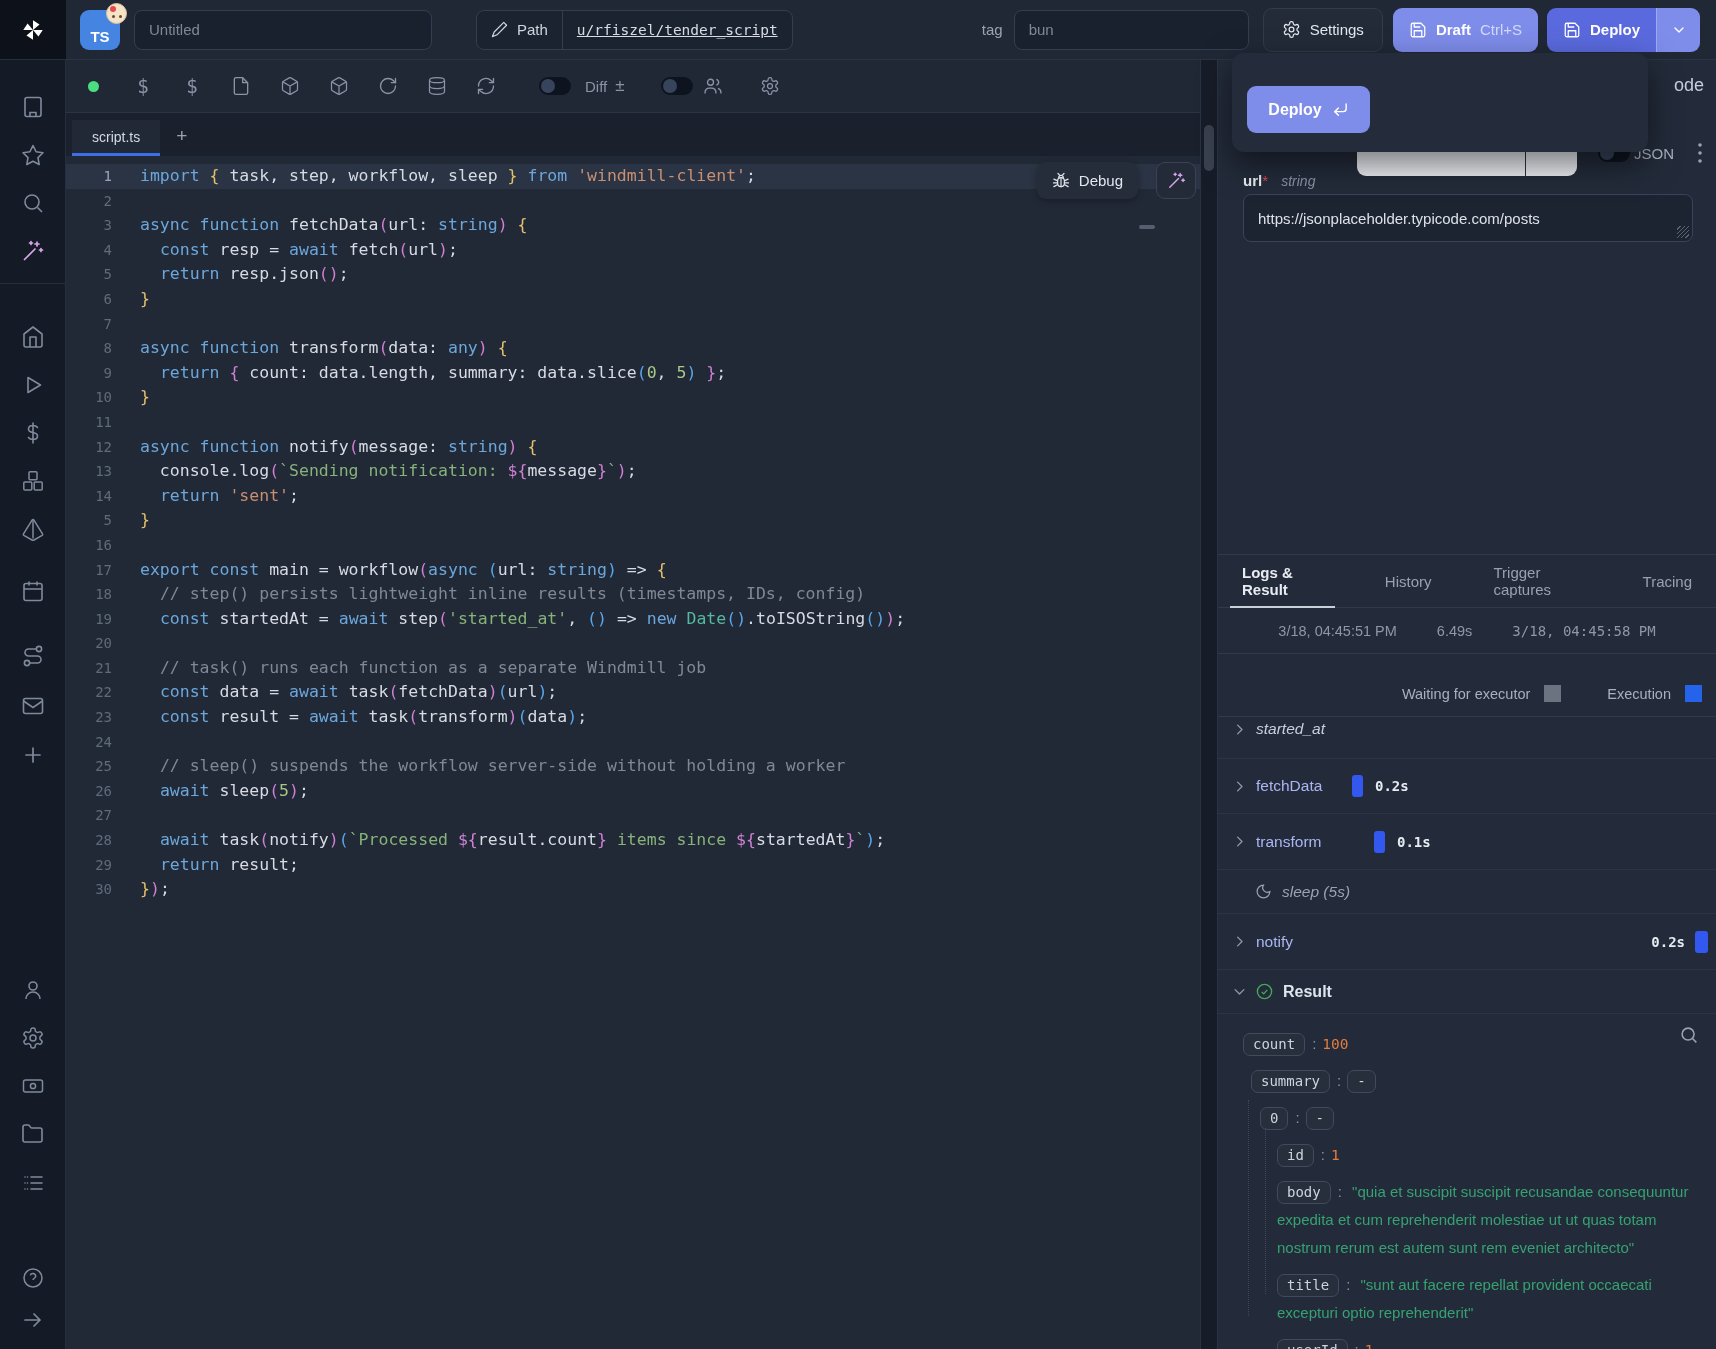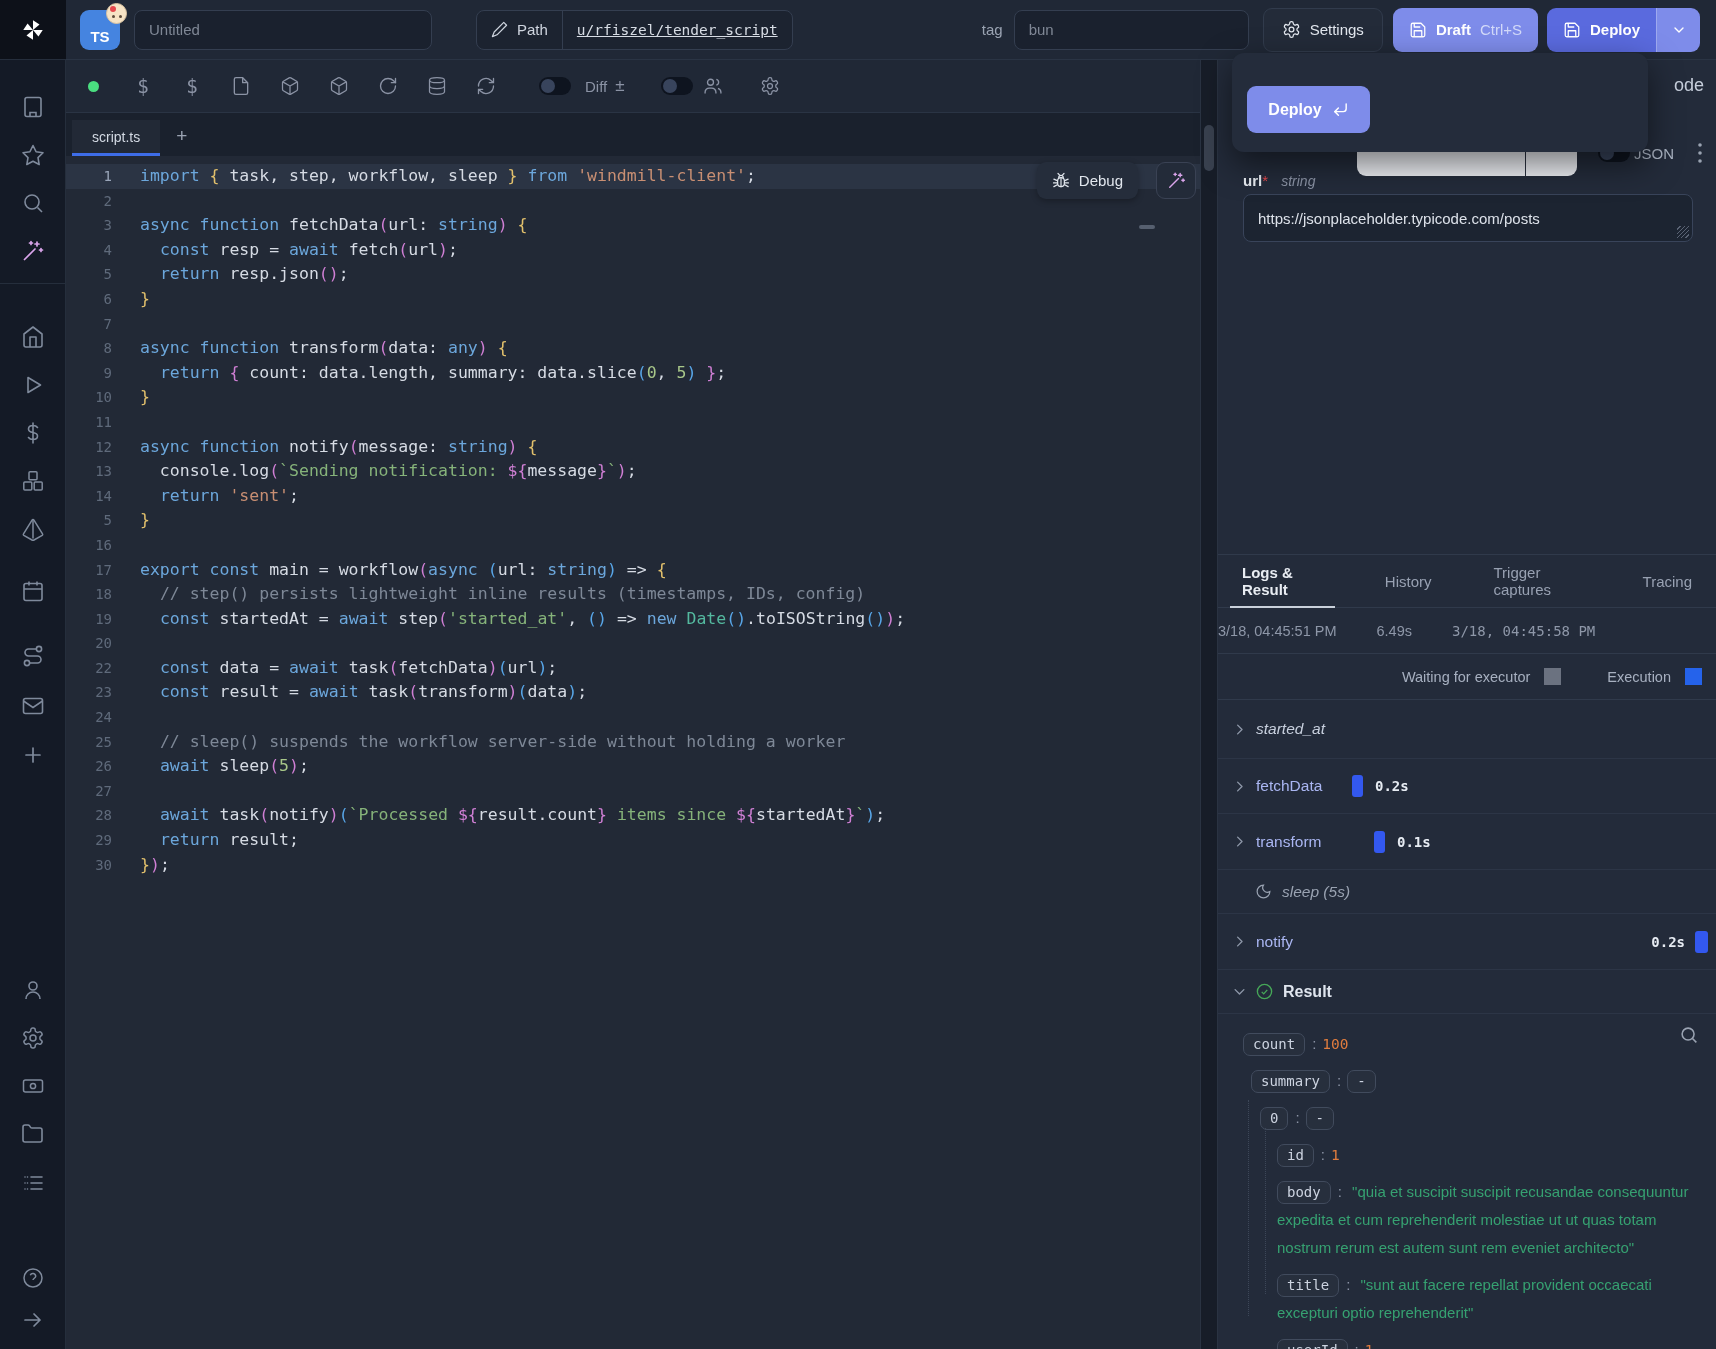--- a/index.html
+++ b/index.html
@@ -80,23 +80,23 @@
   .url-name{font-weight:bold;color:#e8ecf2;}
   .url-req{color:#e5484d;}
   .url-type{font-style:italic;color:#8b93a5;margin-left:9px;font-size:14px;}
   .url-input{position:absolute;left:25px;top:134px;width:450px;height:48px;background:#1c2431;border:1px solid #39445a;border-radius:8px;color:#dde2ea;font-size:15px;padding:0 14px;outline:none;}
   .url-resize{position:absolute;left:459px;top:166px;width:12px;height:12px;background:
      repeating-linear-gradient(135deg,transparent,transparent 2px,#5a6374 2px,#5a6374 3px);}
   .ptabs{position:absolute;left:0;top:494px;right:0;height:54px;border-top:1px solid #303a4b;border-bottom:1px solid #303a4b;display:flex;align-items:center;padding:0 12px;gap:38px;}
   .ptab{font-size:15px;color:#98a1b2;cursor:pointer;position:relative;height:100%;display:flex;align-items:center;padding:0 12px;}
   .ptab.active{color:#e8ecf2;font-weight:bold;}
   .ptab.active::after{content:"";position:absolute;left:0;right:0;bottom:-1px;height:2px;background:#c9d0da;}
-  .time-row{position:absolute;left:0;top:548px;right:0;height:46px;border-bottom:1px solid #303a4b;display:flex;align-items:center;justify-content:flex-start;gap:40px;color:#8e97a8;font-size:14.5px;}
+  .time-row{position:absolute;left:0;top:548px;right:0;height:46px;border-bottom:1px solid #303a4b;display:flex;align-items:center;justify-content:center;gap:40px;color:#8e97a8;font-size:14.5px;}
   .time-mono{font-family:"DejaVu Sans Mono",monospace;font-size:14px;}
-  .legend-row{position:absolute;left:0;top:594px;right:0;height:46px;border-bottom:1px solid #303a4b;display:flex;align-items:center;justify-content:flex-end;gap:14px;padding-right:14px;color:#a7b0c0;font-size:14.5px;}
+  .legend-row{position:absolute;left:0;top:611px;right:0;height:46px;border-bottom:1px solid #303a4b;display:flex;align-items:center;justify-content:flex-end;gap:14px;padding-right:14px;color:#a7b0c0;font-size:14.5px;}
   .legend-sq{width:17px;height:17px;}
   .legend-gap{width:18px;}
   .tl-rows{position:absolute;left:0;top:640px;right:0;}
   .tl-row{display:flex;align-items:center;border-bottom:1px solid #2c3546;padding-left:14px;position:relative;cursor:pointer;}
   .tl-chev{width:15px;height:15px;color:#8d97a8;flex:none;}
   .tl-label{margin-left:9px;font-size:15.5px;}
   .tl-step{color:#c7cfdd;font-style:italic;}
   .tl-task{color:#aab6f2;}
   .tl-sleep{color:#9aa3b2;font-style:italic;margin-left:10px;}
   .tl-bar{position:absolute;width:11px;height:22px;border-radius:3px;background:#3358ef;}
@@ -397,20 +397,21 @@
           <div class="code-line"><span class="gutter">11</span><span class="ltext"></span></div>
           <div class="code-line"><span class="gutter">12</span><span class="ltext"><span class="tok-kw">async function </span><span class="tok-pl">notify</span><span class="tok-b2">(</span><span class="tok-pl">message</span><span class="tok-pl">: </span><span class="tok-ty">string</span><span class="tok-b2">)</span><span class="tok-pl"> </span><span class="tok-b1">{</span></span></div>
           <div class="code-line"><span class="gutter">13</span><span class="ltext"><span class="tok-pl">  console.log</span><span class="tok-b2">(</span><span class="tok-s2">`Sending notification: </span><span class="tok-b2">${</span><span class="tok-pl">message</span><span class="tok-b2">}</span><span class="tok-s2">`</span><span class="tok-b2">)</span><span class="tok-pl">;</span></span></div>
           <div class="code-line"><span class="gutter">14</span><span class="ltext"><span class="tok-pl">  </span><span class="tok-kw">return </span><span class="tok-s1">'sent'</span><span class="tok-pl">;</span></span></div>
           <div class="code-line"><span class="gutter">5</span><span class="ltext"><span class="tok-b1">}</span></span></div>
           <div class="code-line"><span class="gutter">16</span><span class="ltext"></span></div>
           <div class="code-line"><span class="gutter">17</span><span class="ltext"><span class="tok-kw">export const </span><span class="tok-pl">main = workflow</span><span class="tok-b2">(</span><span class="tok-kw">async </span><span class="tok-b3">(</span><span class="tok-pl">url</span><span class="tok-pl">: </span><span class="tok-ty">string</span><span class="tok-b3">)</span><span class="tok-pl"> =&gt; </span><span class="tok-b1">{</span></span></div>
           <div class="code-line"><span class="gutter">18</span><span class="ltext"><span class="tok-pl">  </span><span class="tok-cm">// step() persists lightweight inline results (timestamps, IDs, config)</span></span></div>
           <div class="code-line"><span class="gutter">19</span><span class="ltext"><span class="tok-pl">  </span><span class="tok-kw">const </span><span class="tok-pl">startedAt = </span><span class="tok-kw">await </span><span class="tok-pl">step</span><span class="tok-b2">(</span><span class="tok-s2">'started_at'</span><span class="tok-pl">, </span><span class="tok-b3">()</span><span class="tok-pl"> =&gt; </span><span class="tok-kw">new </span><span class="tok-cls">Date</span><span class="tok-b3">()</span><span class="tok-pl">.toISOString</span><span class="tok-b3">()</span><span class="tok-b2">)</span><span class="tok-pl">;</span></span></div>
           <div class="code-line"><span class="gutter">20</span><span class="ltext"></span></div>
+          <div class="code-line"><span class="gutter">21</span><span class="ltext"><span class="tok-pl">  </span><span class="tok-cm">// task() runs each function as a separate Windmill job</span></span></div>
           <div class="code-line"><span class="gutter">22</span><span class="ltext"><span class="tok-pl">  </span><span class="tok-kw">const </span><span class="tok-pl">data = </span><span class="tok-kw">await </span><span class="tok-pl">task</span><span class="tok-b2">(</span><span class="tok-pl">fetchData</span><span class="tok-b2">)</span><span class="tok-b3">(</span><span class="tok-pl">url</span><span class="tok-b3">)</span><span class="tok-pl">;</span></span></div>
           <div class="code-line"><span class="gutter">23</span><span class="ltext"><span class="tok-pl">  </span><span class="tok-kw">const </span><span class="tok-pl">result = </span><span class="tok-kw">await </span><span class="tok-pl">task</span><span class="tok-b2">(</span><span class="tok-pl">transform</span><span class="tok-b2">)</span><span class="tok-b3">(</span><span class="tok-pl">data</span><span class="tok-b3">)</span><span class="tok-pl">;</span></span></div>
           <div class="code-line"><span class="gutter">24</span><span class="ltext"></span></div>
           <div class="code-line"><span class="gutter">25</span><span class="ltext"><span class="tok-pl">  </span><span class="tok-cm">// sleep() suspends the workflow server-side without holding a worker</span></span></div>
           <div class="code-line"><span class="gutter">26</span><span class="ltext"><span class="tok-pl">  </span><span class="tok-kw">await </span><span class="tok-pl">sleep</span><span class="tok-b2">(</span><span class="tok-num">5</span><span class="tok-b2">)</span><span class="tok-pl">;</span></span></div>
           <div class="code-line"><span class="gutter">27</span><span class="ltext"></span></div>
           <div class="code-line"><span class="gutter">28</span><span class="ltext"><span class="tok-pl">  </span><span class="tok-kw">await </span><span class="tok-pl">task</span><span class="tok-b2">(</span><span class="tok-pl">notify</span><span class="tok-b2">)</span><span class="tok-b3">(</span><span class="tok-s2">`Processed </span><span class="tok-b2">${</span><span class="tok-pl">result.count</span><span class="tok-b2">}</span><span class="tok-s2"> items since </span><span class="tok-b2">${</span><span class="tok-pl">startedAt</span><span class="tok-b2">}</span><span class="tok-s2">`</span><span class="tok-b3">)</span><span class="tok-pl">;</span></span></div>
           <div class="code-line"><span class="gutter">29</span><span class="ltext"><span class="tok-pl">  </span><span class="tok-kw">return </span><span class="tok-pl">result</span><span class="tok-pl">;</span></span></div>
           <div class="code-line"><span class="gutter">30</span><span class="ltext"><span class="tok-b1">}</span><span class="tok-b2">)</span><span class="tok-pl">;</span></span></div>
         </div>

